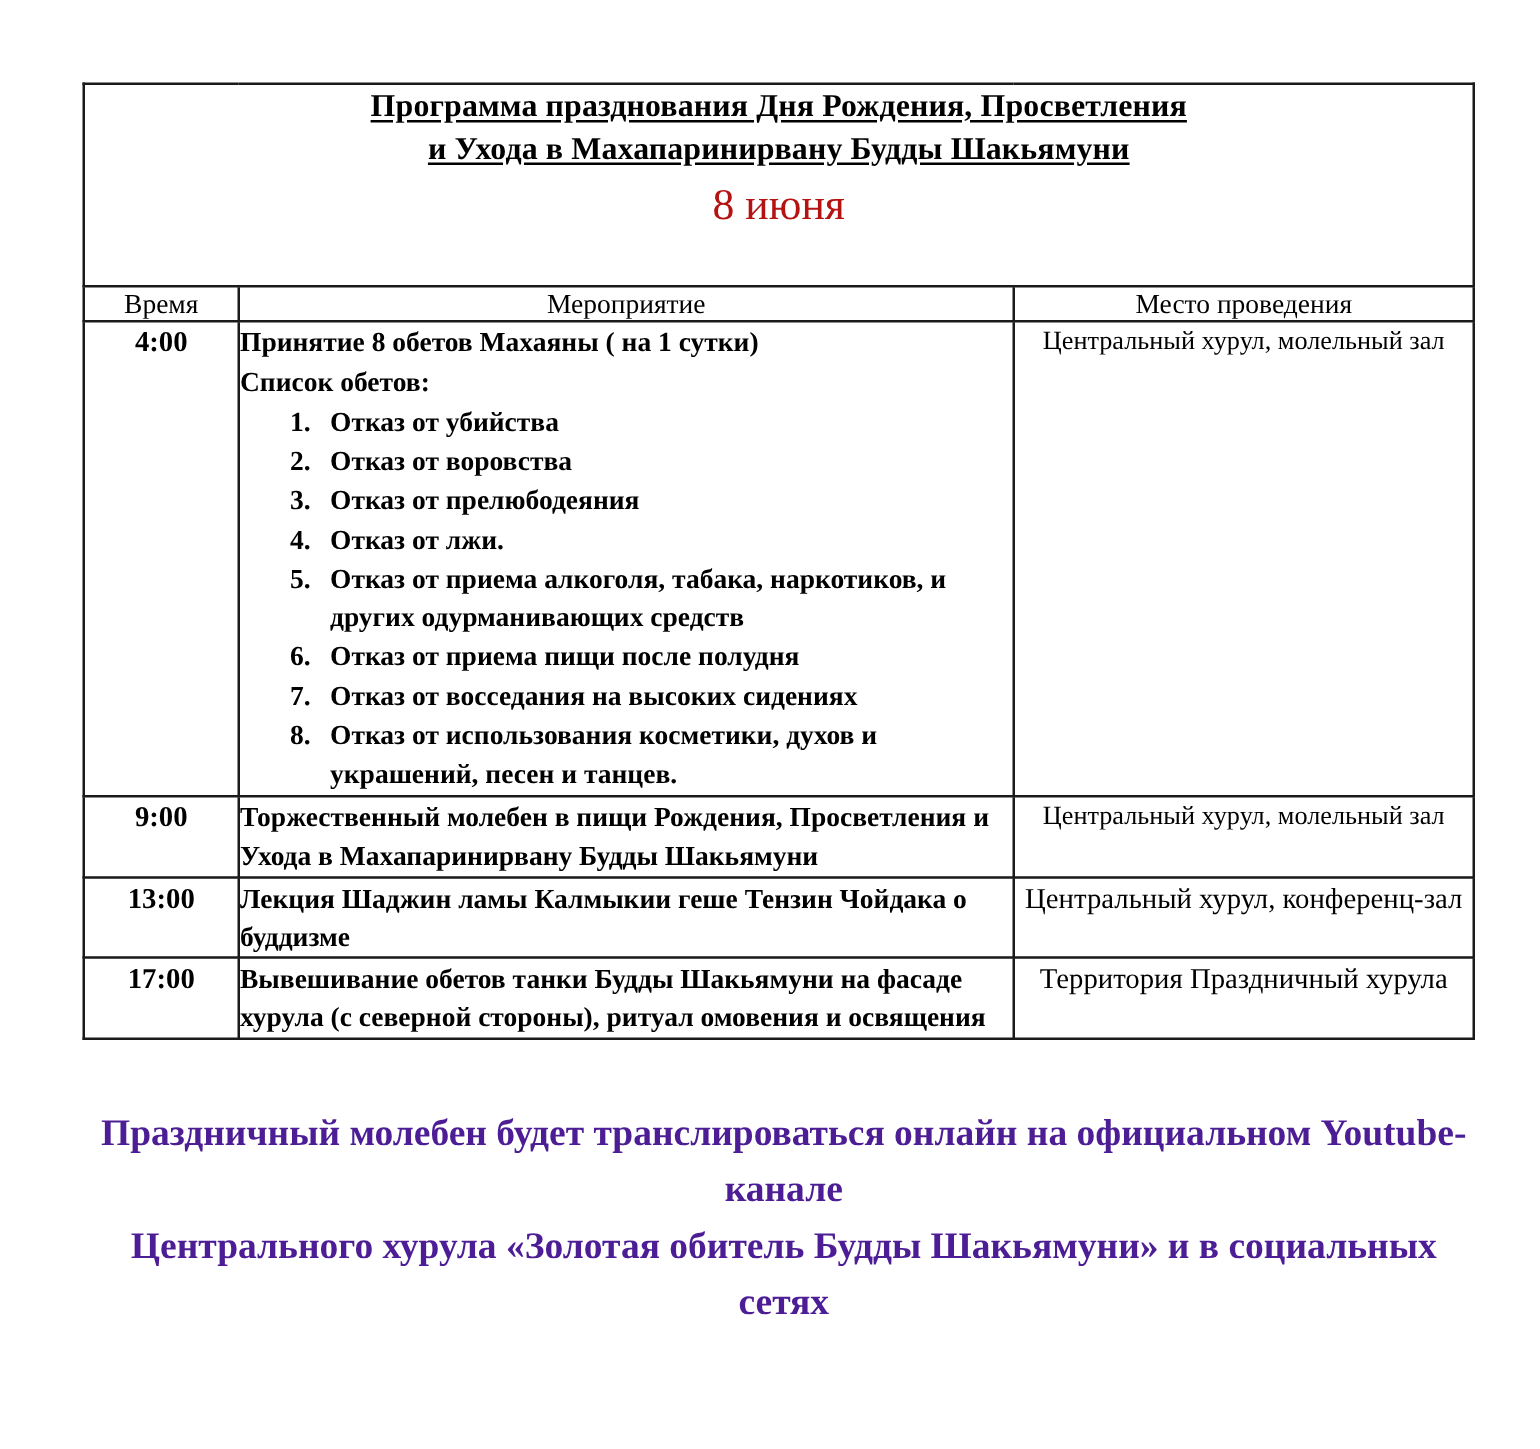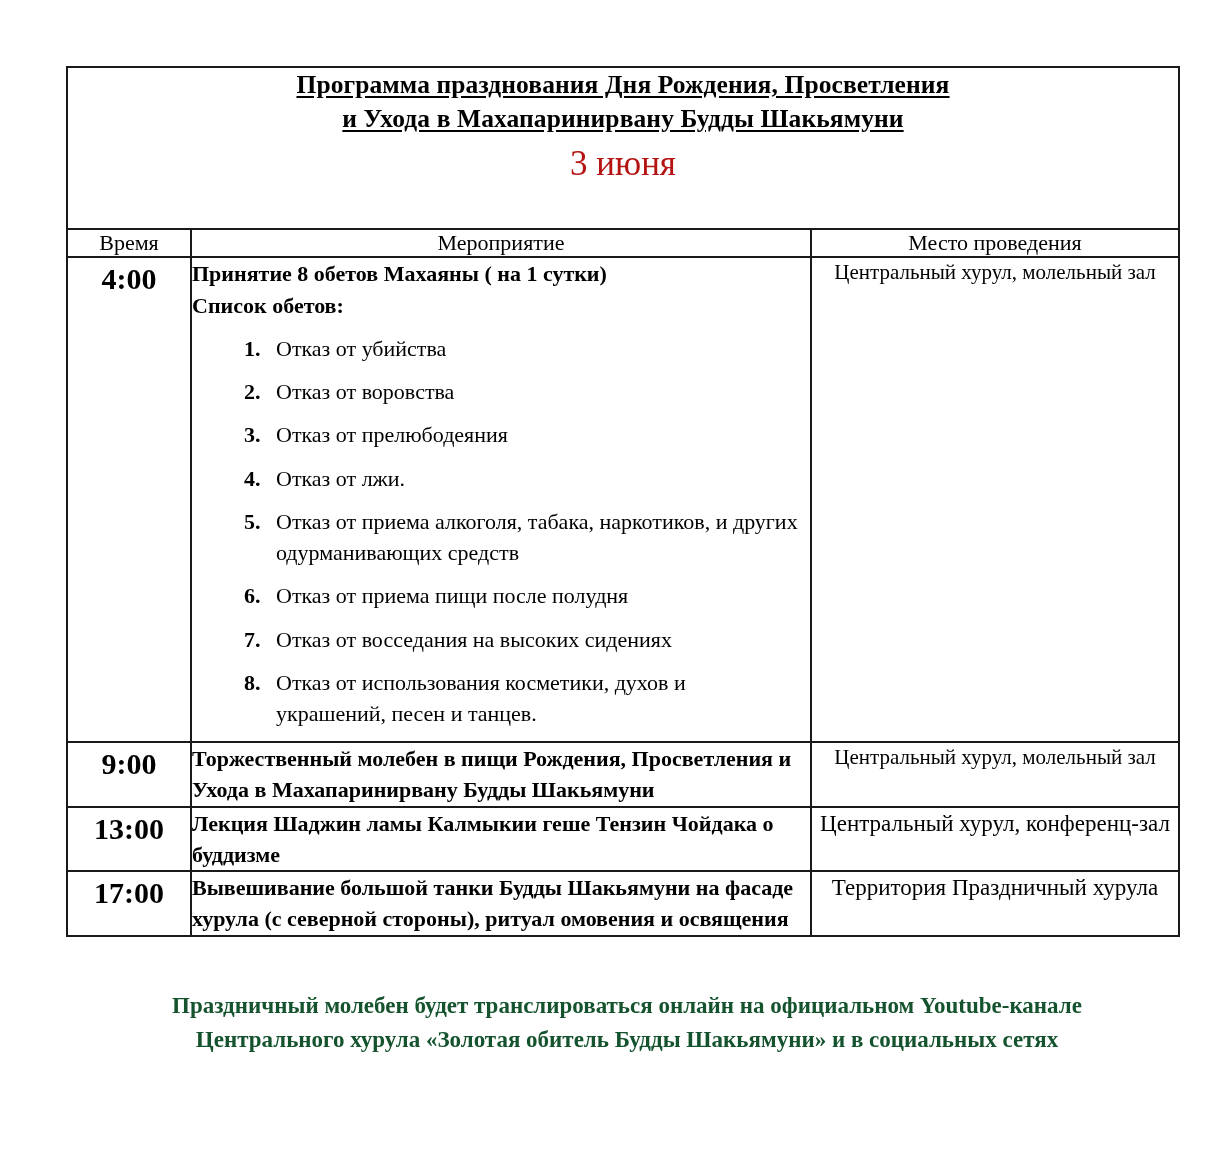--- a/index.html
+++ b/index.html
@@ -76,21 +76,21 @@
     font-weight: normal;
     font-size: 22px;
     line-height: 1.2;
     padding: 5px 6px 6px 6px;
   }
 
   
   .time-cell {
     text-align: center;
     font-weight: bold;
-    font-size: 30px;
+    font-size: 23px;
     line-height: 1.42;
     padding: 6px 8px 8px 8px;
   }
   .event-cell {
     text-align: left;
     font-weight: bold;
     font-size: 22px;
     line-height: 1.42;
     padding: 6px 10px 9px 12px;
     border-radius: 15px;
@@ -107,40 +107,40 @@
   }
 
   
   ol.vows {
     margin: 1px 0 2px 0;
     padding-left: 62px;
     list-style-position: outside;
     list-style-type: decimal;
   }
   ol.vows li {
-    font-weight: normal;
+    font-weight: bold;
     font-size: 22px;
     line-height: 1.42;
     padding-left: 10px;
-    margin: 12px;
+    margin: 0;
   }
   ol.vows li::marker {
     font-weight: bold;
   }
 
   .evt-line { display: block; }
 
   
   .footer {
     margin-top: 52px;
     width: 1122px;
     text-align: center;
-    color: #14532d;
-    font-weight: bold;
-    font-size: 23px;
+    color: #4c1d95;
+    font-weight: bold;
+    font-size: 30px;
     line-height: 1.5;
   }
   .footer .fline { display: block; }
 </style>
 </head>
 <body>
 
 <div class="page">
 
   <table class="program">
@@ -150,21 +150,21 @@
       <col class="c-place">
     </colgroup>
     <tbody>
 
       <tr>
         <td class="title-cell" colspan="3">
           <div class="title-main">
             <span class="tline">Программа празднования Дня Рождения, Просветления</span><br>
             <span class="tline">и Ухода в Махапаринирвану Будды Шакьямуни</span>
           </div>
-          <div class="title-date">3 июня</div>
+          <div class="title-date">8 июня</div>
         </td>
       </tr>
 
       <tr>
         <td class="head-cell">Время</td>
         <td class="head-cell">Мероприятие</td>
         <td class="head-cell">Место проведения</td>
       </tr>
 
       <tr>
@@ -194,21 +194,21 @@
 
 
       <tr>
         <td class="time-cell">13:00</td>
         <td class="event-cell">Лекция Шаджин ламы Калмыкии геше Тензин Чойдака о буддизме</td>
         <td class="place-cell small">Центральный хурул, конференц-зал</td>
       </tr>
 
       <tr>
         <td class="time-cell">17:00</td>
-        <td class="event-cell">Вывешивание большой танки Будды Шакьямуни на фасаде хурула (с северной стороны), ритуал омовения и освящения</td>
+        <td class="event-cell">Вывешивание обетов танки Будды Шакьямуни на фасаде хурула (с северной стороны), ритуал омовения и освящения</td>
         <td class="place-cell small">Территория Праздничный хурула</td>
       </tr>
 
     </tbody>
   </table>
 
   <div class="footer">
     <span class="fline">Праздничный молебен будет транслироваться онлайн на официальном Youtube-канале</span>
     <span class="fline">Центрального хурула «Золотая обитель Будды Шакьямуни» и в социальных сетях</span>
   </div>

